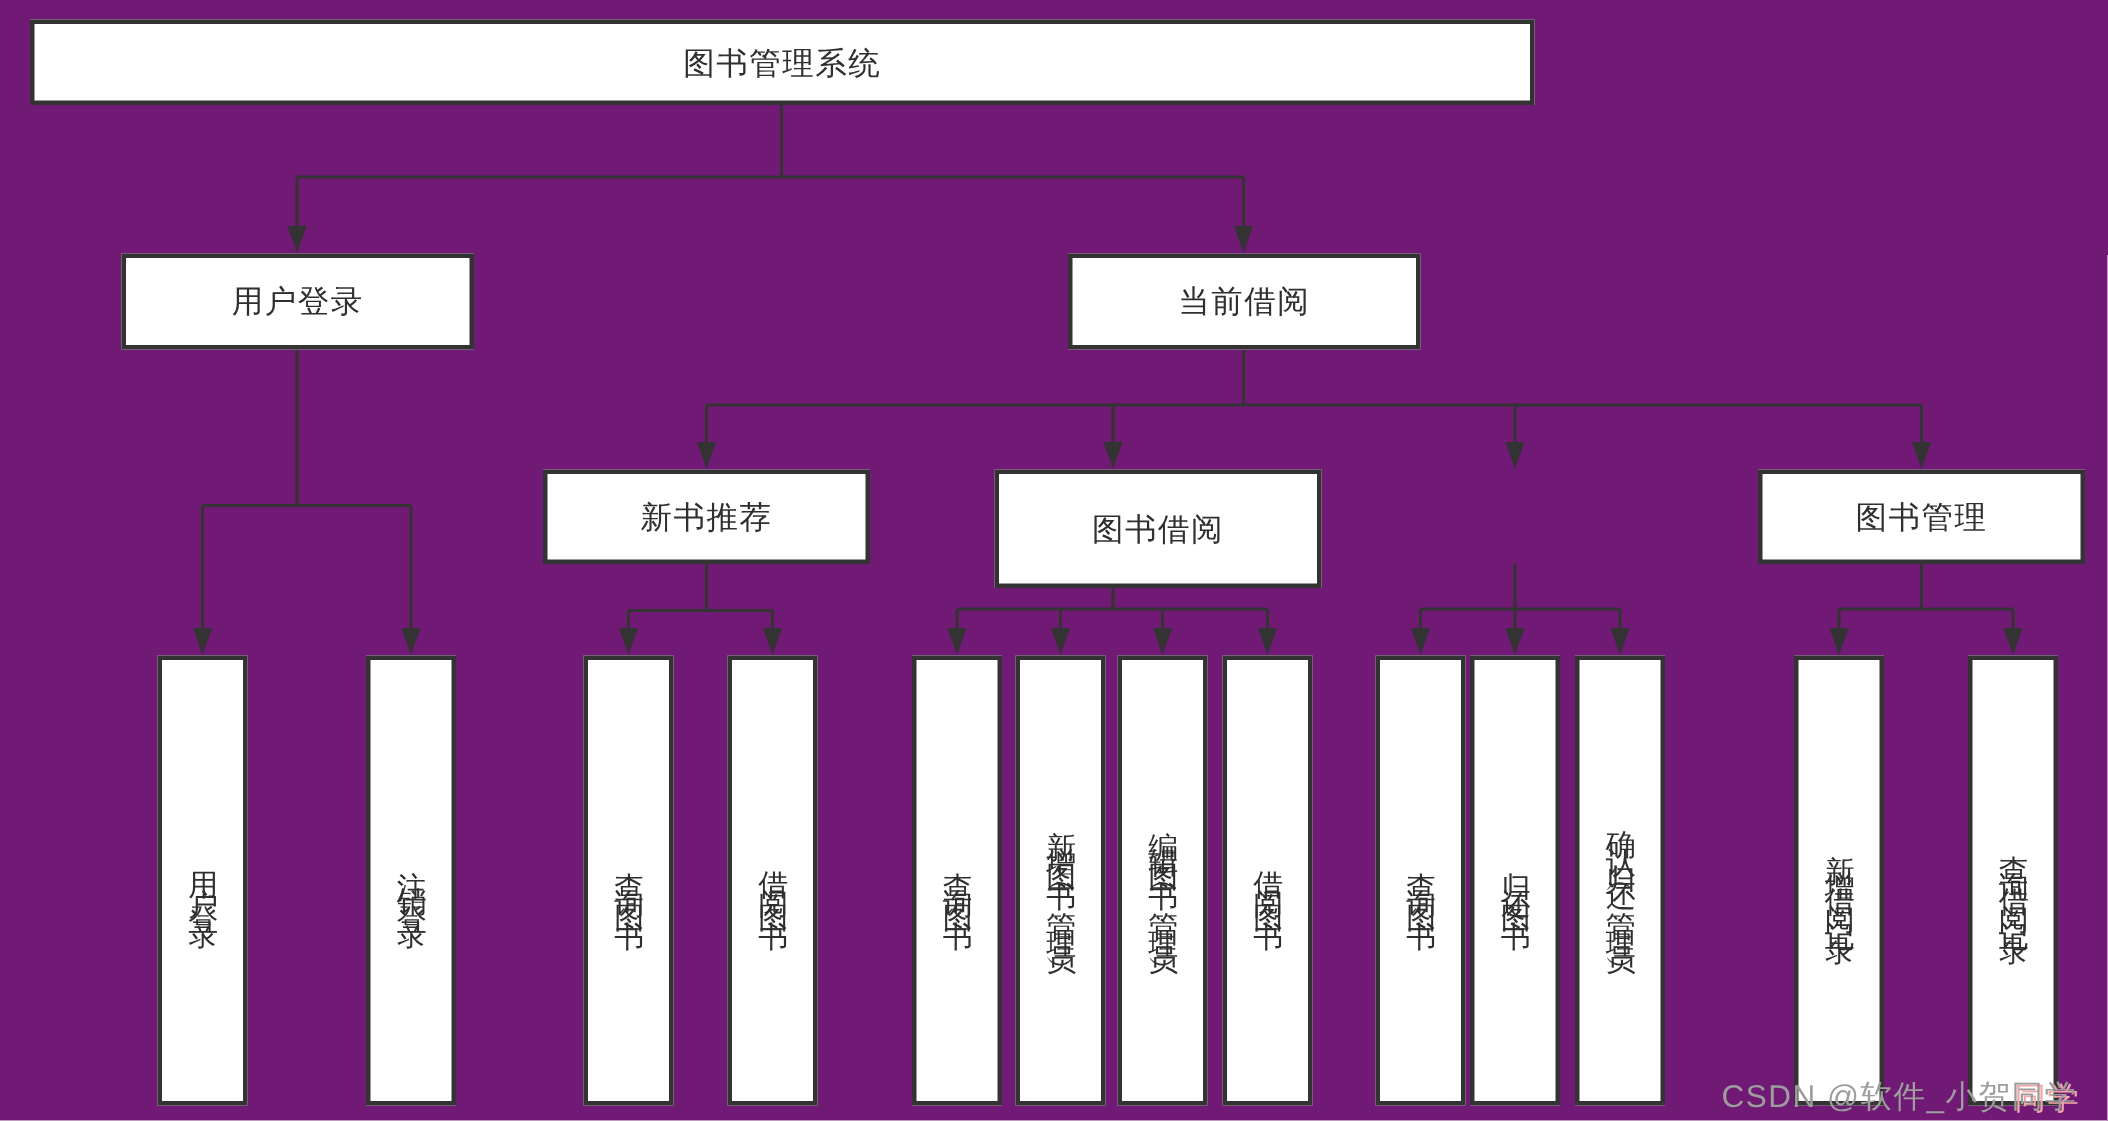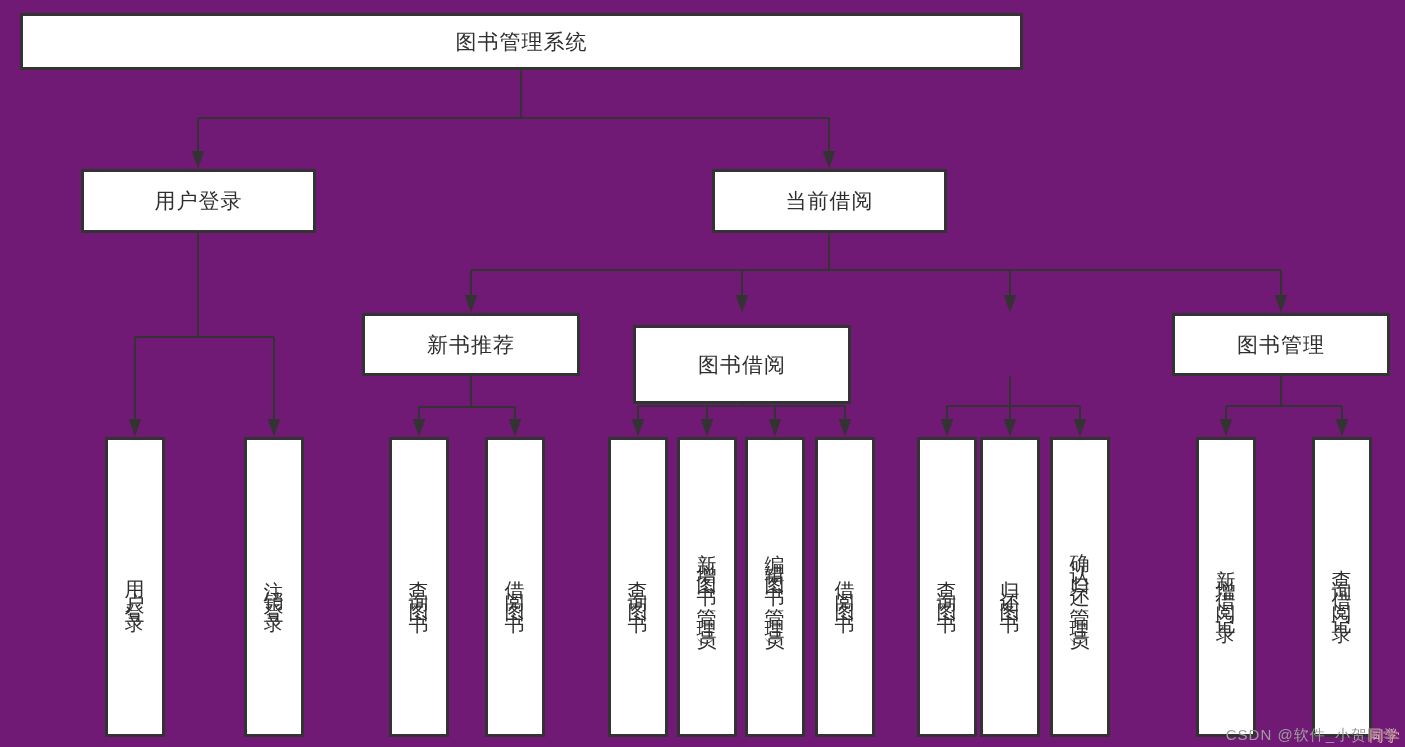--- a/index.html
+++ b/index.html
@@ -16,22 +16,22 @@
   .box.h {
     display:flex; align-items:center; justify-content:center;
     font-size:21px; letter-spacing:1px; white-space:nowrap;
   }
   .box.v {
     top:437px; height:300px; width:60px;
     writing-mode:vertical-rl; text-orientation:mixed;
     text-align:center; font-size:20px; letter-spacing:11px; line-height:54px;
   }
   .watermark {
-    position:absolute; right:6px; bottom:2px;
-    font-size:15px; letter-spacing:1px; color:#9d9d9d; white-space:nowrap;
+    position:absolute; right:20px; bottom:2px;
+    font-size:21px; letter-spacing:1px; color:#9d9d9d; white-space:nowrap;
   }
   .watermark .pink { text-shadow:2px 1px 0 #f3a8a8; }
 </style>
 </head>
 <body>
 
 <div class="canvas">
 
   <svg class="connectors" viewBox="0 0 1405 747" xmlns="http://www.w3.org/2000/svg">
     <defs>
@@ -74,21 +74,21 @@
       <path d="M1342 406 V434" marker-end="url(#ah)"></path>
     </g>
   </svg>
 
   <div class="box h" style="left:20px; top:13px; width:1003px; height:57px;">图书管理系统</div>
 
   <div class="box h" style="left:81px; top:169px; width:235px; height:64px;">用户登录</div>
   <div class="box h" style="left:712px; top:169px; width:235px; height:64px;">当前借阅</div>
 
   <div class="box h" style="left:362px; top:313px; width:218px; height:63px;">新书推荐</div>
-  <div class="box h" style="left:633px; top:313px; width:218px; height:79px;margin-top:12px;">图书借阅</div>
+  <div class="box h" style="left:663px; top:313px; width:218px; height:79px;">图书借阅</div>
   <div class="box h" style="left:1172px; top:313px; width:218px; height:63px;">图书管理</div>
 
   <div class="box v" style="left:105px;">用户登录</div>
   <div class="box v" style="left:244px;">注销登录</div>
 
   <div class="box v" style="left:389px;">查询图书</div>
   <div class="box v" style="left:485px;">借阅图书</div>
 
   <div class="box v" style="left:608px;">查询图书</div>
   <div class="box v" style="left:677px;">新增图书（管理员）</div>

